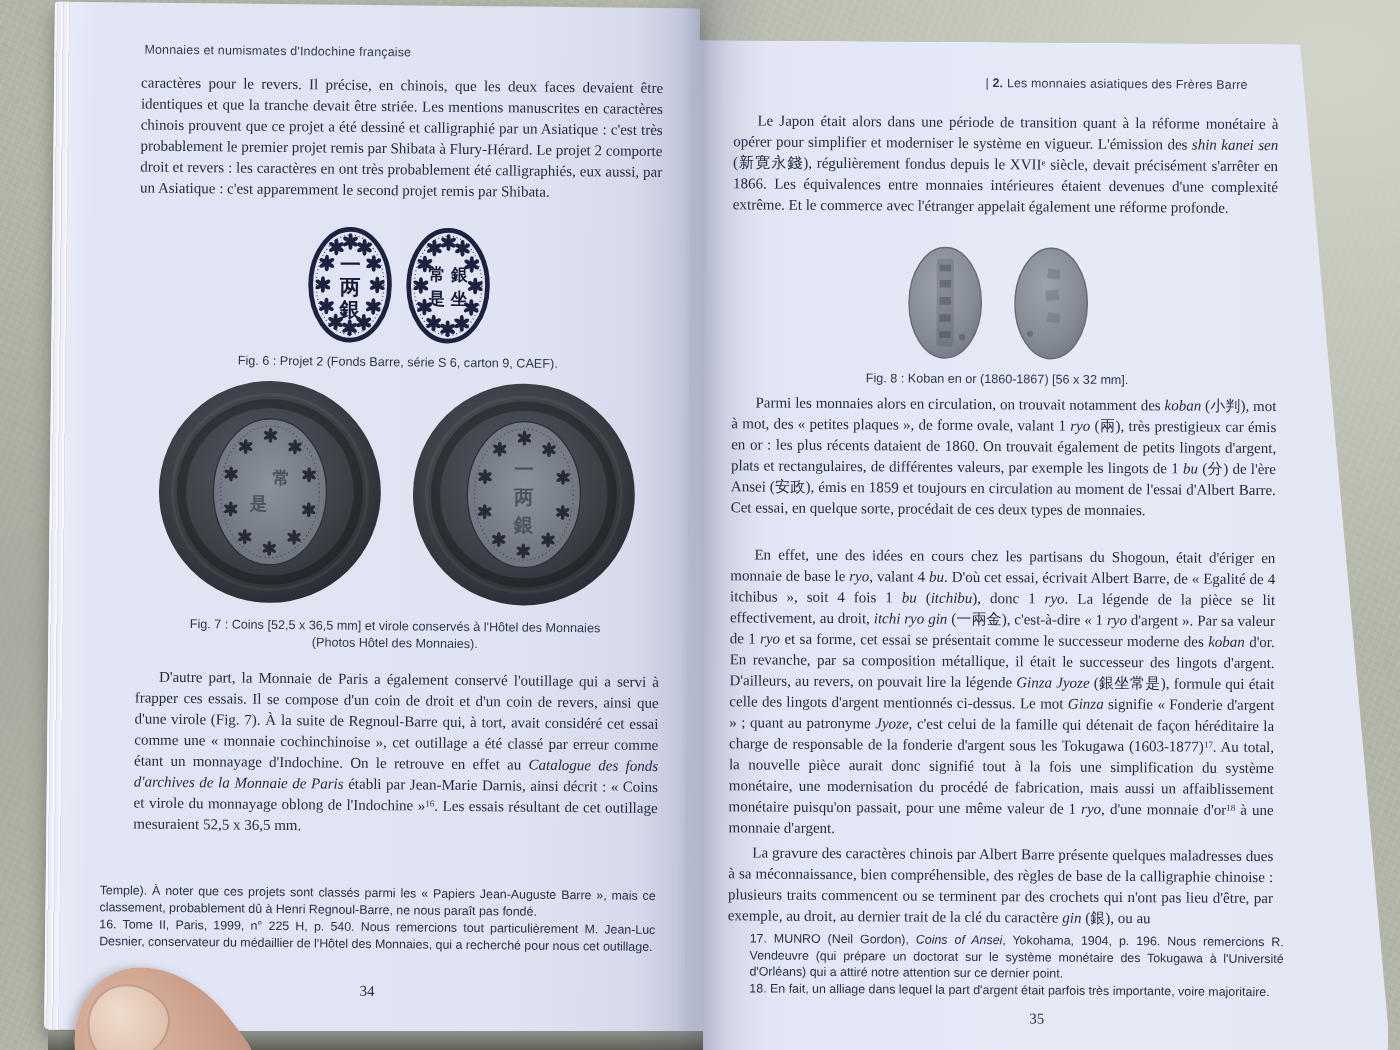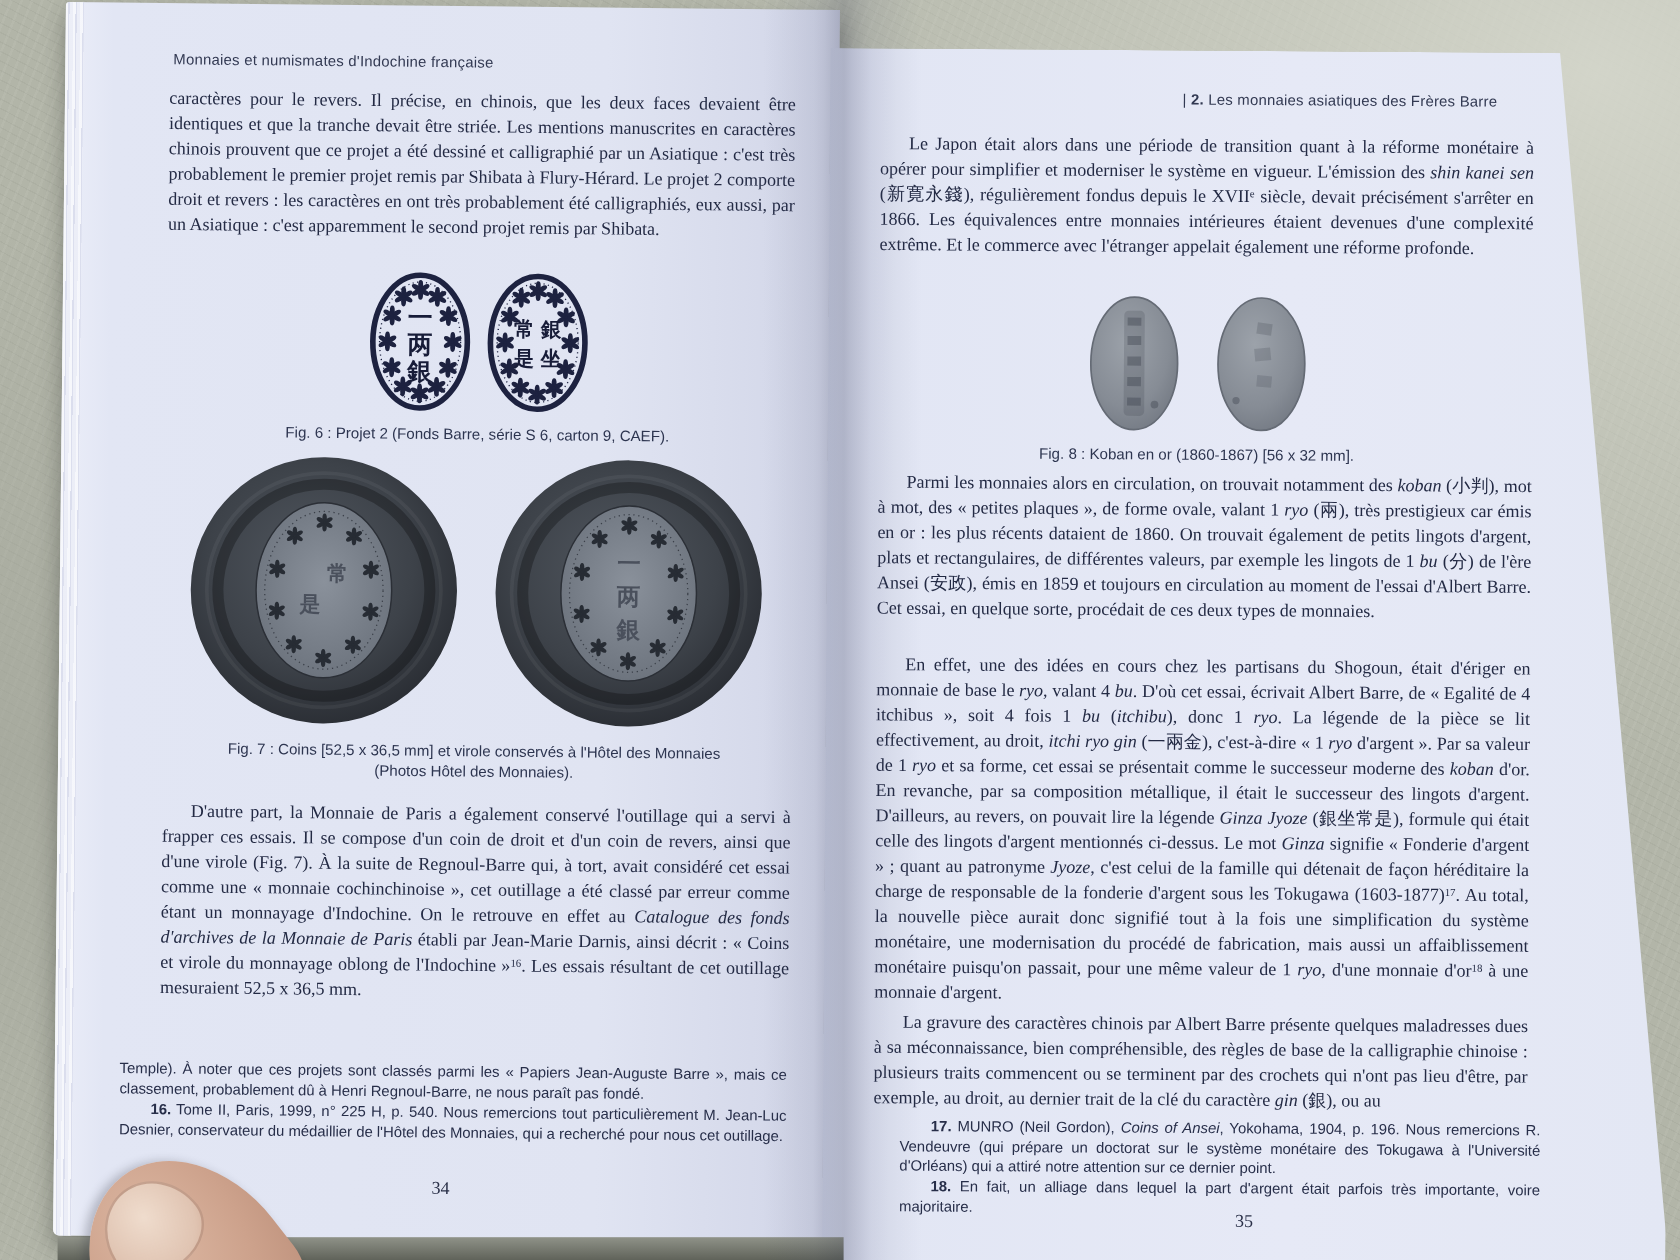--- a/index.html
+++ b/index.html
@@ -37,21 +37,21 @@
     border:2px solid rgba(170,125,105,.55);}
   
   .running-head{position:absolute;font-family:"Liberation Sans","DejaVu Sans",sans-serif;
     font-size:12.4px;color:#323952;letter-spacing:.2px;}
   .body-text{position:absolute;font-size:15px;line-height:21px;color:#232a44;
     text-align:justify;hyphens:auto;}
   .indent{text-indent:24px;}
   .body-text sup,.fnote sup{font-size:9px;vertical-align:4px;line-height:0;}
   .fnote{position:absolute;font-family:"Liberation Sans","DejaVu Sans",sans-serif;
     font-size:12.4px;line-height:16.6px;color:#272e49;text-align:justify;hyphens:auto;}
-  .fnote b{font-weight:bold;margin-left:26px;}
+  .fnote b{font-weight:normal;}
   .pagenum{position:absolute;font-size:15px;color:#2a3048;text-align:center;}
   .caption{font-family:"Liberation Sans","DejaVu Sans",sans-serif;font-size:12.6px;
     color:#2d3550;text-align:center;line-height:16.5px;}
   .figure{position:absolute;display:flex;flex-direction:column;align-items:center;}
   .fig-row{display:flex;align-items:center;}
   .cjk{font-family:"DejaVu Sans","Liberation Sans",sans-serif;font-weight:600;}
   
   .oval-outer{fill:none;stroke:#1d2240;stroke-width:5;}
   .oval-dotted{fill:none;stroke:#1d2240;stroke-width:1.2;stroke-dasharray:1 3;}
   .oval-char{fill:#171c38;text-anchor:middle;}

